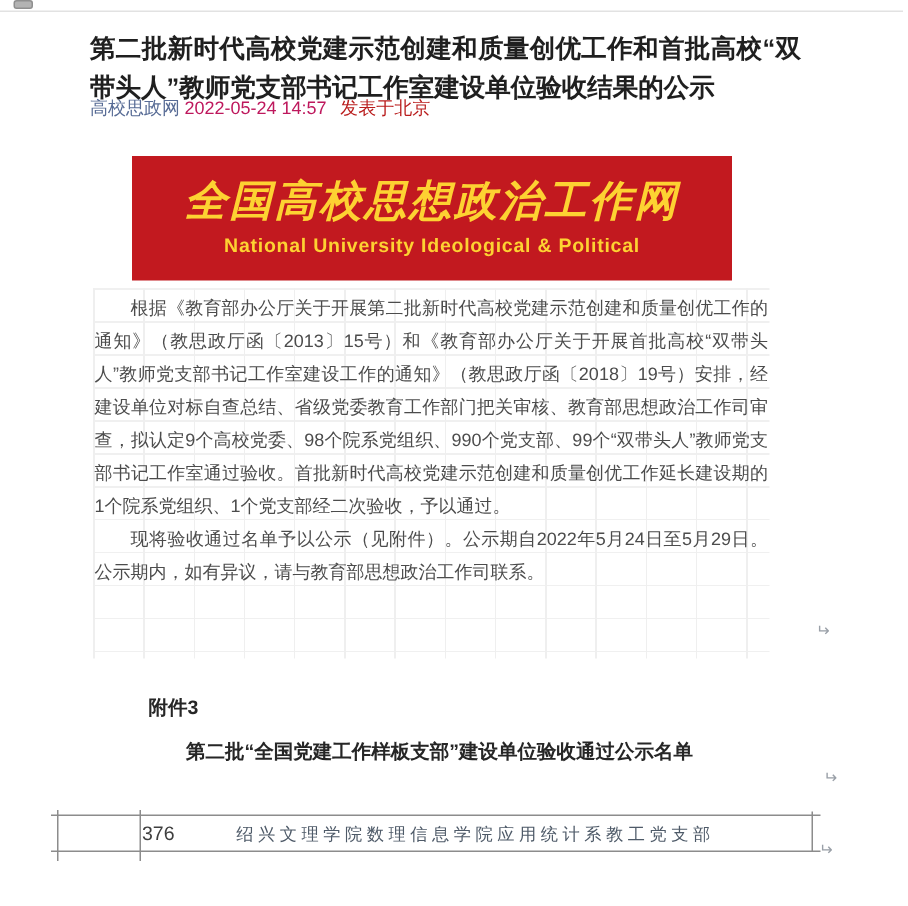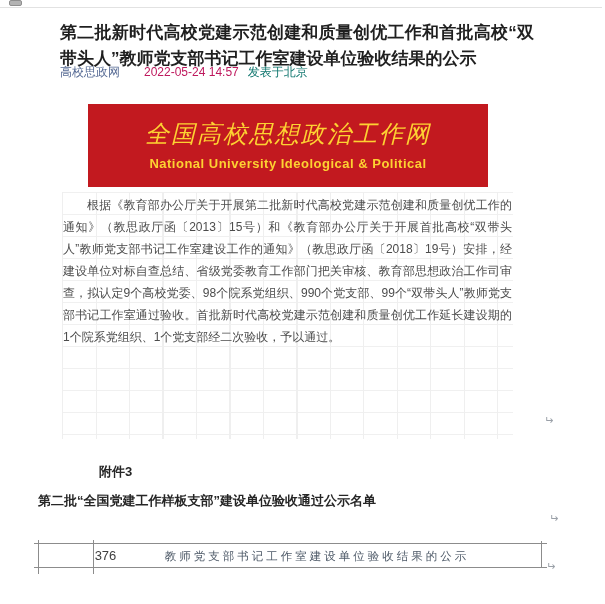--- a/index.html
+++ b/index.html
@@ -19,30 +19,30 @@
   .topbar-line {
     position: absolute; left: 0; top: 7px; width: 605px; height: 1px;
     background: #e2e2e2;
   }
   .article-title {
     position: absolute; left: 60px; top: 20px; width: 474px;
     font-size: 17px; font-weight: bold; line-height: 26px; color: #1f1f1f;
     text-align: justify;
   }
   .meta { position: absolute; left: 60px; top: 64px; font-size: 12px; }
-  .meta .account { color: #576b95; margin-right: 24px; cursor: pointer; }
+  .meta .account { color: #576b95; margin-right: 3px; cursor: pointer; }
   .meta .datetime { color: #be185d; margin-right: 9px; }
-  .meta .location { color: #0f766e; }
+  .meta .location { color: #b91c1c; }
   .banner {
     position: absolute; left: 88px; top: 104px; width: 400px; height: 83px;
     background: #c2191f; text-align: center; padding-top: 11px;
   }
   .banner-cn {
-    font-family: "DejaVu Serif", serif; font-style: italic; font-weight: normal;
-    font-size: 24px; line-height: 38px; color: #fdd232; letter-spacing: 2px;
+    font-family: "DejaVu Serif", serif; font-style: italic; font-weight: bold;
+    font-size: 28px; line-height: 38px; color: #fdd232; letter-spacing: 2px;
     white-space: nowrap;
   }
   .banner-en {
     font-size: 13px; font-weight: bold; color: #fdd232; margin-top: 3px;
     letter-spacing: 0.5px;
   }
   .grid-bg {
     position: absolute; left: 62px; top: 192px; width: 451px; height: 247px;
     background-image:
       repeating-linear-gradient(to right, #efefef 0, #efefef 1px, transparent 1px, transparent 33.5px),
@@ -52,21 +52,21 @@
     position: absolute; left: 63px; top: 194px; width: 449px;
     font-size: 12px; line-height: 22px; color: #4c4c4c; text-align: justify;
   }
   .body-text p { text-indent: 2em; }
   .attachment-label {
     position: absolute; left: 59px; top: 463px;
     font-size: 13px; font-weight: bold; color: #262626; padding-left: 40px;
   }
   .attachment-heading {
     position: absolute; left: 38px; top: 492px; width: 510px;
-    font-size: 13px; font-weight: bold; color: #262626;
+    text-align: center; font-size: 13px; font-weight: bold; color: #262626;
   }
   .t-hline { position: absolute; height: 1px; background: #8c8c8c; }
   .t-vline { position: absolute; width: 1px; background: #8c8c8c; }
   .t-cell-no {
     position: absolute; left: 38px; top: 548px; width: 55px;
     text-align: center; font-size: 13px; color: #3f3f3f; margin-left: 40px;
   }
   .t-cell-name {
     position: absolute; left: 93px; top: 549px; width: 448px;
     text-align: center; font-size: 11.5px; letter-spacing: 3px; color: #4e5a68;
@@ -92,34 +92,35 @@
 
   <div class="banner">
     <div class="banner-cn">全国高校思想政治工作网</div>
     <div class="banner-en">National University Ideological &amp; Political</div>
   </div>
 
   <div class="grid-bg"></div>
 
   <div class="body-text">
     <p>根据《教育部办公厅关于开展第二批新时代高校党建示范创建和质量创优工作的通知》（教思政厅函〔2013〕15号）和《教育部办公厅关于开展首批高校“双带头人”教师党支部书记工作室建设工作的通知》（教思政厅函〔2018〕19号）安排，经建设单位对标自查总结、省级党委教育工作部门把关审核、教育部思想政治工作司审查，拟认定9个高校党委、98个院系党组织、990个党支部、99个“双带头人”教师党支部书记工作室通过验收。首批新时代高校党建示范创建和质量创优工作延长建设期的1个院系党组织、1个党支部经二次验收，予以通过。</p>
+    <p>现将验收通过名单予以公示（见附件）。公示期自2022年5月24日至5月29日。公示期内，如有异议，请与教育部思想政治工作司联系。</p>
   </div>
 
   <span class="return-mark" style="left:544px; top:414px;">↵</span>
 
   <div class="attachment-label">附件3</div>
 
   <div class="attachment-heading">第二批“全国党建工作样板支部”建设单位验收通过公示名单</div>
 
   <span class="return-mark" style="left:549px; top:512px;">↵</span>
 
   <div class="t-hline" style="left:34px; top:543px; width:513px;"></div>
   <div class="t-hline" style="left:34px; top:567px; width:513px;"></div>
   <div class="t-vline" style="left:38px; top:540px; height:34px;"></div>
   <div class="t-vline" style="left:93px; top:540px; height:34px;"></div>
   <div class="t-vline" style="left:541px; top:541px; height:27px;"></div>
 
   <div class="t-cell-no">376</div>
-  <div class="t-cell-name">教师党支部书记工作室建设单位验收结果的公示</div>
+  <div class="t-cell-name">绍兴文理学院数理信息学院应用统计系教工党支部</div>
 
   <span class="return-mark" style="left:546px; top:560px;">↵</span>
 
 </div>
 
 </body></html>

